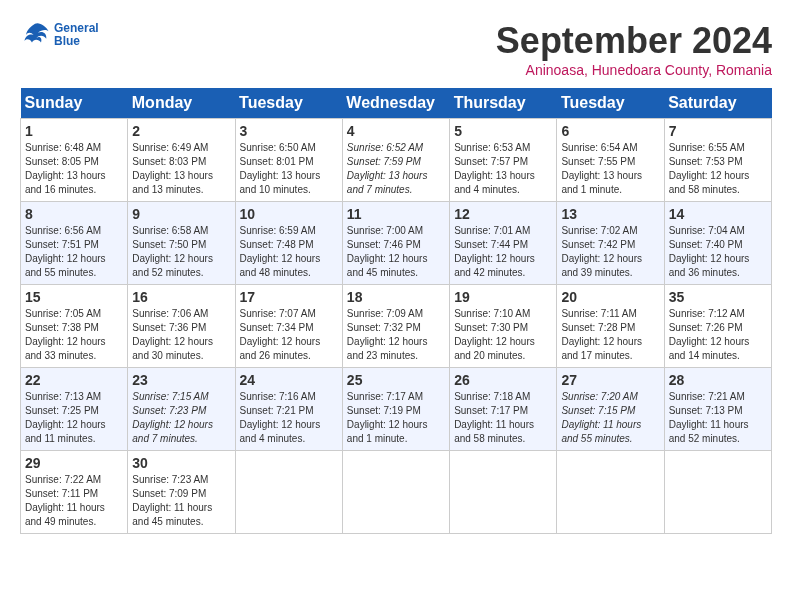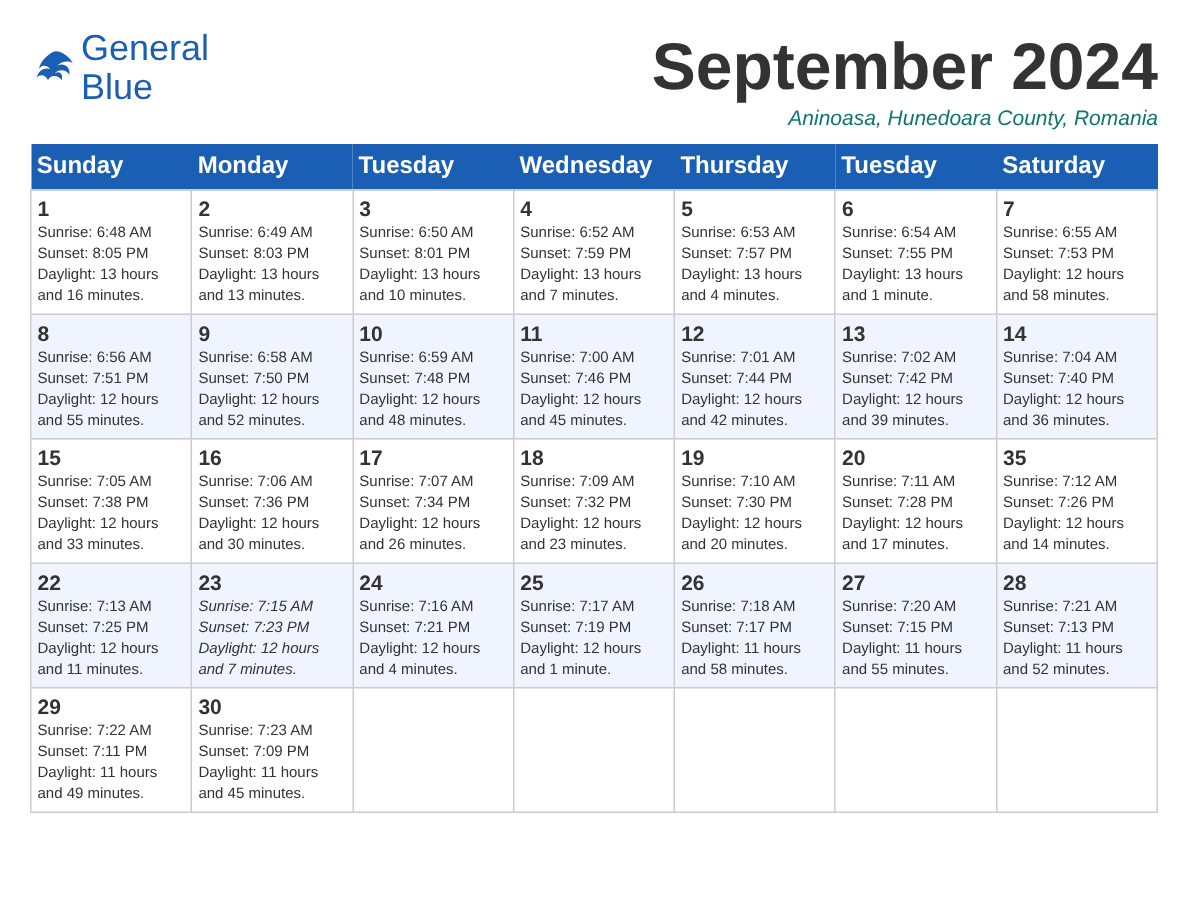--- a/index.html
+++ b/index.html
@@ -15,44 +15,43 @@
       align-items: flex-start;
       justify-content: space-between;
       margin-bottom: 10px;
     }
     .logo {
       display: flex;
       align-items: center;
       gap: 4px;
     }
     .logo-text {
-      font-size: 24px;
-      font-weight: normal;
+      font-size: 12px;
+      font-weight: bold;
       color: #333;
       line-height: 1.1;
     }
     .logo-text span {
       color: #1a5fb4;
     }
     .logo-bird {
       width: 30px;
       height: 30px;
     }
     .title-area {
       text-align: right;
     }
     .month-title {
-      font-size: 44px;
+      font-size: 36px;
       font-weight: bold;
       color: #333;
     }
     .subtitle {
       font-size: 14px;
-      color: #0f766e;
-      font-style: italic;
+      color: #be185d;
     }
     table {
       width: 100%;
       border-collapse: collapse;
       font-size: 11px;
     }
     thead th {
       background-color: #1a5fb4;
       color: white;
       padding: 6px 4px;
@@ -139,21 +138,21 @@
         </td>
         <td>
           <span class="day-number">3</span>
           <div class="day-info" style="white-space: pre-line;">Sunrise: 6:50 AM
 Sunset: 8:01 PM
 Daylight: 13 hours
 and 10 minutes.</div>
         </td>
         <td>
           <span class="day-number">4</span>
-          <div class="day-info" style="white-space: pre-line;">Sunrise: 6:52 AM
+          <div class="day-info" style="white-space: pre-line; font-style: italic;">Sunrise: 6:52 AM
 Sunset: 7:59 PM
 Daylight: 13 hours
 and 7 minutes.</div>
         </td>
         <td>
           <span class="day-number">5</span>
           <div class="day-info" style="white-space: pre-line;">Sunrise: 6:53 AM
 Sunset: 7:57 PM
 Daylight: 13 hours
 and 4 minutes.</div>
@@ -306,21 +305,21 @@
         </td>
         <td>
           <span class="day-number">26</span>
           <div class="day-info" style="white-space: pre-line;">Sunrise: 7:18 AM
 Sunset: 7:17 PM
 Daylight: 11 hours
 and 58 minutes.</div>
         </td>
         <td>
           <span class="day-number">27</span>
-          <div class="day-info" style="white-space: pre-line;">Sunrise: 7:20 AM
+          <div class="day-info" style="white-space: pre-line; font-style: italic;">Sunrise: 7:20 AM
 Sunset: 7:15 PM
 Daylight: 11 hours
 and 55 minutes.</div>
         </td>
         <td>
           <span class="day-number">28</span>
           <div class="day-info" style="white-space: pre-line;">Sunrise: 7:21 AM
 Sunset: 7:13 PM
 Daylight: 11 hours
 and 52 minutes.</div>

